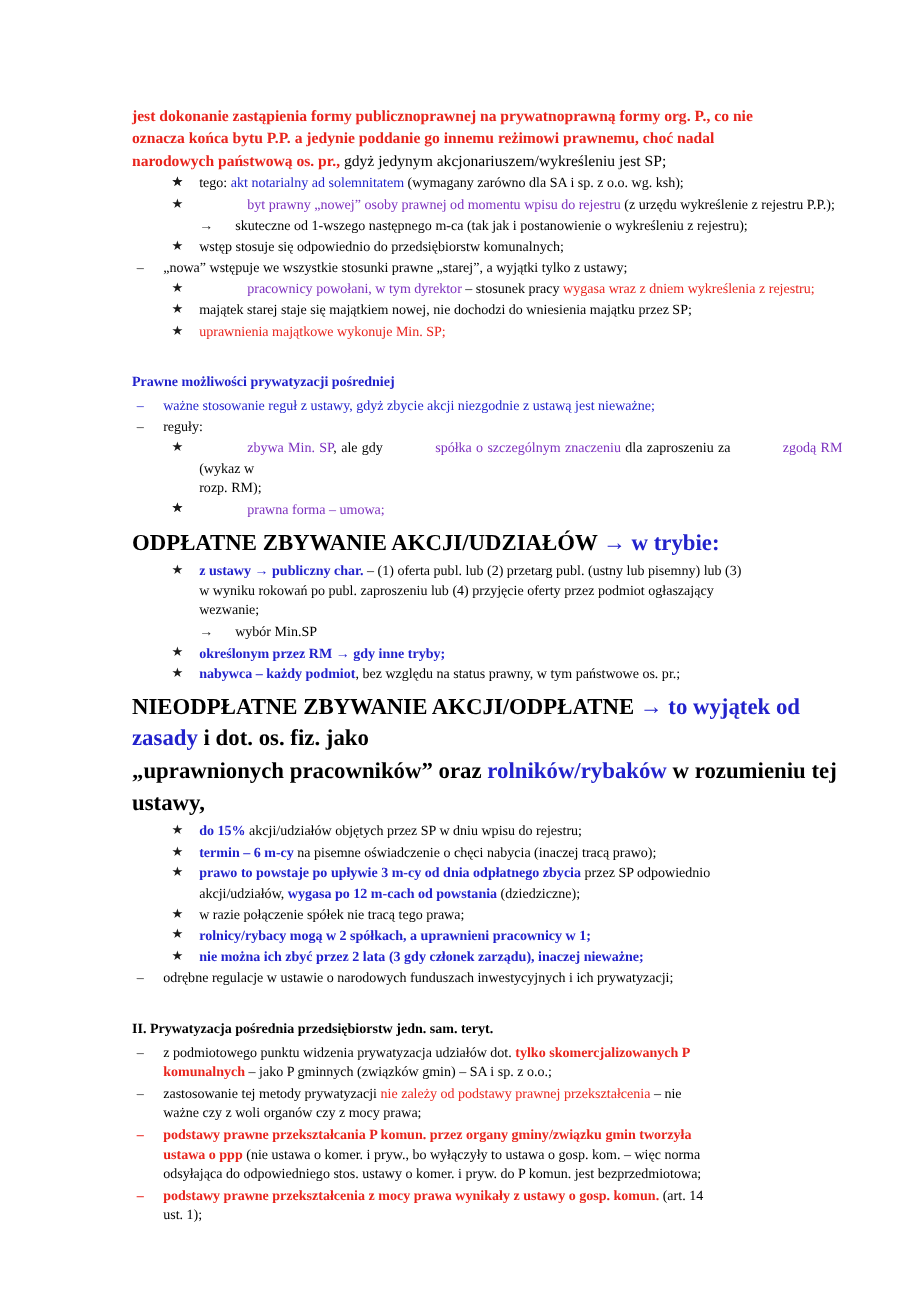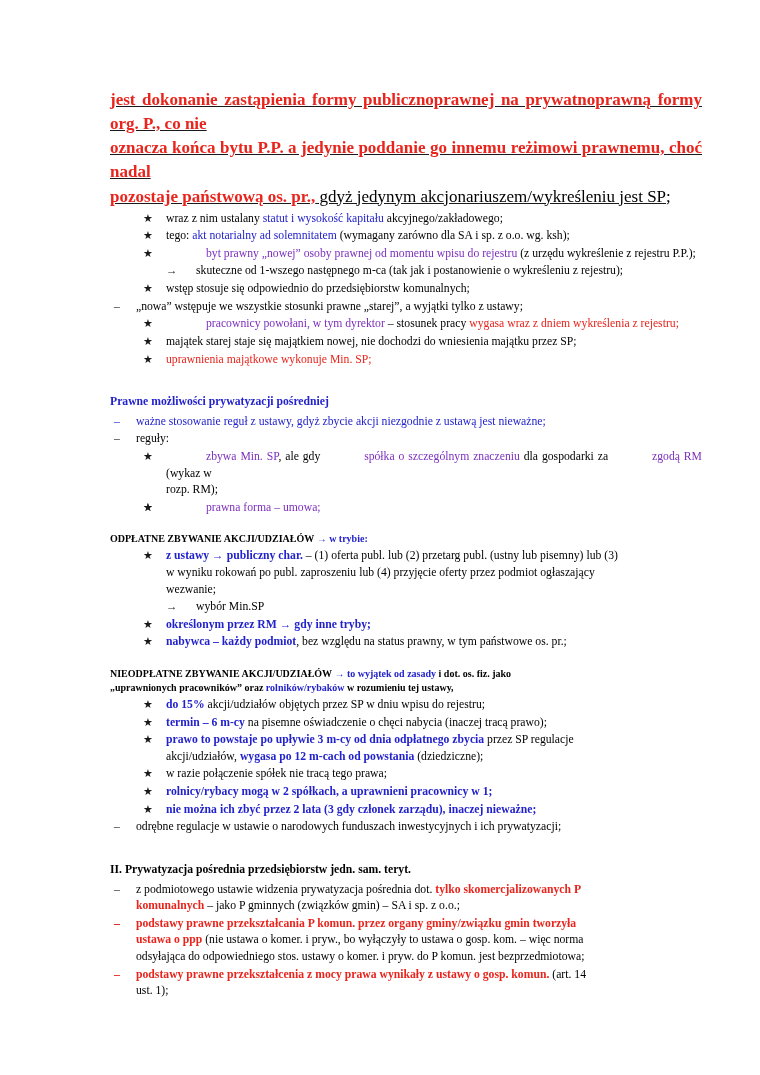--- a/index.html
+++ b/index.html
@@ -26,24 +26,23 @@
   .c-blue   { color: #2222cc; }
   .c-purple { color: #7b2fbe; margin-left: 40px; }
   .c-black  { color: #000000; }
 
   .b { font-weight: bold; }
   .i { }
   .u { }
 
   p.para {
     margin: 0 0 2px 0;
-    font-size: 17px;
-    line-height: 1.42;
-    text-align: justify;
-    text-decoration: underline;
+    font-size: 13px;
+    line-height: 1.42;
+    text-align: justify;
   }
 
   
   .lvl1 {
     position: relative;
     margin: 0 0 1px 0;
     padding-left: 26px;
     font-size: 11.7px;
     line-height: 1.42;
     text-align: justify;
@@ -83,41 +82,40 @@
     top: 0;
   }
 
   .heading {
     margin: 12px 0 3px 0;
     font-size: 11.7px;
     font-weight: bold;
     line-height: 1.42;
   }
   .heading-lg {
-    margin: 16px 0 2px 0;
-    font-size: 10px;
+    margin: 6px 0 2px 0;
+    font-size: 19px;
     font-weight: bold;
     line-height: 1.4;
   }
   .spacer-md { height: 13px; }
 </style>
 </head>
 <body>
 
 <div class="page">
 
   <p class="para">
     <span class="c-red b">jest dokonanie zastąpienia formy publicznoprawnej na prywatnoprawną formy org. P., co nie</span><br>
     <span class="c-red b">oznacza końca bytu P.P. a jedynie poddanie go innemu reżimowi prawnemu, choć nadal</span><br>
-    <span class="c-red b">pozostaje państwową os. pr.,</span><span class="c-black"> gdyż jedynym akcjonariuszem/wykreśleniu jest SP;</span>
+    <span class="c-red b">narodowych państwową os. pr.,</span><span class="c-black"> gdyż jedynym akcjonariuszem/wykreśleniu jest SP;</span>
   </p>
 
   <div class="lvl2">
     <span class="mk">★</span>
-    <span><span class="c-black">wraz z nim ustalany </span><span class="c-blue">statut i wysokość kapitału</span><span class="c-black"> akcyjnego/zakładowego;</span></span>
   </div>
 
   <div class="lvl2">
     <span class="mk">★</span>
     <span><span class="c-black">tego: </span><span class="c-blue">akt notarialny </span><span class="c-blue i">ad solemnitatem</span><span class="c-black"> (wymagany zarówno dla SA i sp. z o.o. wg. ksh);</span></span>
   </div>
 
   <div class="lvl2">
     <span class="mk">★</span>
     <span><span class="c-purple">byt prawny „nowej” osoby prawnej od momentu wpisu do rejestru</span><span class="c-black"> (z urzędu wykreślenie z rejestru P.P.);</span></span>
@@ -162,21 +160,21 @@
     <span class="c-blue">ważne stosowanie reguł z ustawy, gdyż zbycie akcji niezgodnie z ustawą jest nieważne;</span>
   </div>
 
   <div class="lvl1">
     <span class="mk">–</span>
     <span class="c-black">reguły:</span>
   </div>
 
   <div class="lvl2">
     <span class="mk">★</span>
-    <span><span class="c-purple">zbywa Min. SP</span><span class="c-black">, ale gdy </span><span class="c-purple">spółka o szczególnym znaczeniu</span><span class="c-black"> dla gospodarki za </span><span class="c-purple">zgodą RM</span><span class="c-black"> (wykaz w</span><br><span class="c-black">rozp. RM);</span></span>
+    <span><span class="c-purple">zbywa Min. SP</span><span class="c-black">, ale gdy </span><span class="c-purple">spółka o szczególnym znaczeniu</span><span class="c-black"> dla zaproszeniu za </span><span class="c-purple">zgodą RM</span><span class="c-black"> (wykaz w</span><br><span class="c-black">rozp. RM);</span></span>
   </div>
 
   <div class="lvl2">
     <span class="mk">★</span>
   </div>
 
   <div class="lvl2">
     <span class="mk">★</span>
     <span class="c-purple">prawna forma – umowa;</span>
   </div>
@@ -199,36 +197,36 @@
     <span class="mk">★</span>
     <span class="c-blue b">określonym przez RM → gdy inne tryby;</span>
   </div>
 
   <div class="lvl2">
     <span class="mk">★</span>
     <span><span class="c-blue b">nabywca – każdy podmiot</span><span class="c-black">, bez względu na status prawny, w tym państwowe os. pr.;</span></span>
   </div>
 
   <div class="heading-lg">
-    <span class="c-black">NIEODPŁATNE ZBYWANIE AKCJI/UDZIAŁÓW </span><span class="c-blue">→ to wyjątek od zasady</span><span class="c-black"> i dot. os. fiz. jako</span><br><span class="c-black">„uprawnionych pracowników”</span><span class="c-black"> oraz </span><span class="c-blue">rolników/rybaków</span><span class="c-black"> w rozumieniu tej ustawy,</span>
+    <span class="c-black">NIEODPŁATNE ZBYWANIE AKCJI/ODPŁATNE </span><span class="c-blue">→ to wyjątek od zasady</span><span class="c-black"> i dot. os. fiz. jako</span><br><span class="c-black">„uprawnionych pracowników”</span><span class="c-black"> oraz </span><span class="c-blue">rolników/rybaków</span><span class="c-black"> w rozumieniu tej ustawy,</span>
   </div>
 
   <div class="lvl2">
     <span class="mk">★</span>
     <span><span class="c-blue b">do 15%</span><span class="c-black"> akcji/udziałów objętych przez SP w dniu wpisu do rejestru;</span></span>
   </div>
 
   <div class="lvl2">
     <span class="mk">★</span>
     <span><span class="c-blue b">termin – 6 m-cy</span><span class="c-black"> na pisemne oświadczenie o chęci nabycia (inaczej tracą prawo);</span></span>
   </div>
 
   <div class="lvl2">
     <span class="mk">★</span>
-    <span><span class="c-blue b">prawo to powstaje po upływie 3 m-cy od dnia odpłatnego zbycia</span><span class="c-black"> przez SP regulacje</span><br><span class="c-black">akcji/udziałów, </span><span class="c-blue b">wygasa po 12 m-cach od powstania</span><span class="c-black"> (dziedziczne);</span></span>
+    <span><span class="c-blue b">prawo to powstaje po upływie 3 m-cy od dnia odpłatnego zbycia</span><span class="c-black"> przez SP odpowiednio</span><br><span class="c-black">akcji/udziałów, </span><span class="c-blue b">wygasa po 12 m-cach od powstania</span><span class="c-black"> (dziedziczne);</span></span>
   </div>
 
   <div class="lvl2">
     <span class="mk">★</span>
     <span class="c-black">w razie połączenie spółek nie tracą tego prawa;</span>
   </div>
 
   <div class="lvl2">
     <span class="mk">★</span>
     <span class="c-blue b">rolnicy/rybacy mogą w 2 spółkach, a uprawnieni pracownicy w 1;</span>
@@ -243,25 +241,26 @@
     <span class="mk">–</span>
     <span class="c-black">odrębne regulacje w ustawie o narodowych funduszach inwestycyjnych i ich prywatyzacji;</span>
   </div>
 
   <div class="spacer-md"></div>
 
   <div class="heading c-black u">II. Prywatyzacja pośrednia przedsiębiorstw jedn. sam. teryt.</div>
 
   <div class="lvl1">
     <span class="mk">–</span>
-    <span><span class="c-black">z podmiotowego ustawie widzenia prywatyzacja pośrednia dot. </span><span class="c-red b">tylko skomercjalizowanych P</span><br><span class="c-red b">komunalnych</span><span class="c-black"> – jako P gminnych (związków gmin) – SA i sp. z o.o.;</span></span>
-  </div>
-
-  <div class="lvl1">
-    <span class="mk">–</span>
+    <span><span class="c-black">z podmiotowego punktu widzenia prywatyzacja udziałów dot. </span><span class="c-red b">tylko skomercjalizowanych P</span><br><span class="c-red b">komunalnych</span><span class="c-black"> – jako P gminnych (związków gmin) – SA i sp. z o.o.;</span></span>
+  </div>
+
+  <div class="lvl1">
+    <span class="mk">–</span>
+    <span><span class="c-black">zastosowanie tej metody prywatyzacji </span><span class="c-red">nie zależy od podstawy prawnej przekształcenia</span><span class="c-black"> – nie</span><br><span class="c-black">ważne czy z woli organów czy z mocy prawa;</span></span>
   </div>
 
   <div class="lvl1">
     <span class="mk c-red b">–</span>
     <span><span class="c-red b">podstawy prawne przekształcania P komun. przez organy gminy/związku gmin tworzyła</span><br><span class="c-red b">ustawa o ppp</span><span class="c-black"> (nie ustawa o komer. i pryw., bo wyłączyły to ustawa o gosp. kom. – więc norma</span><br><span class="c-black">odsyłająca do odpowiedniego stos. ustawy o komer. i pryw. do P komun. jest bezprzedmiotowa;</span></span>
   </div>
 
   <div class="lvl1">
     <span class="mk c-red b">–</span>
     <span><span class="c-red b">podstawy prawne przekształcenia z mocy prawa wynikały z ustawy o gosp. komun.</span><span class="c-black"> (art. 14</span><br><span class="c-black">ust. 1);</span></span>

